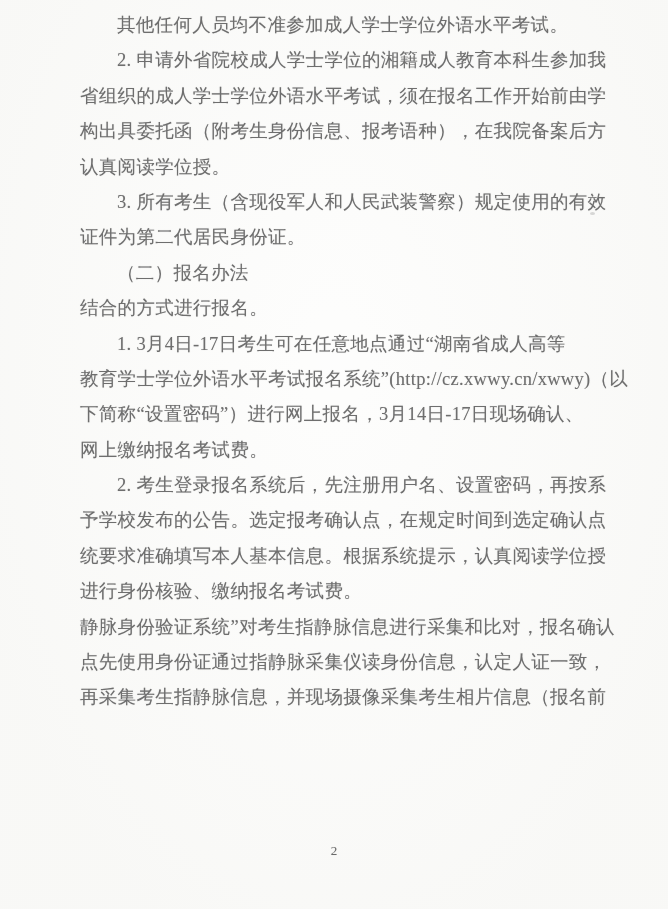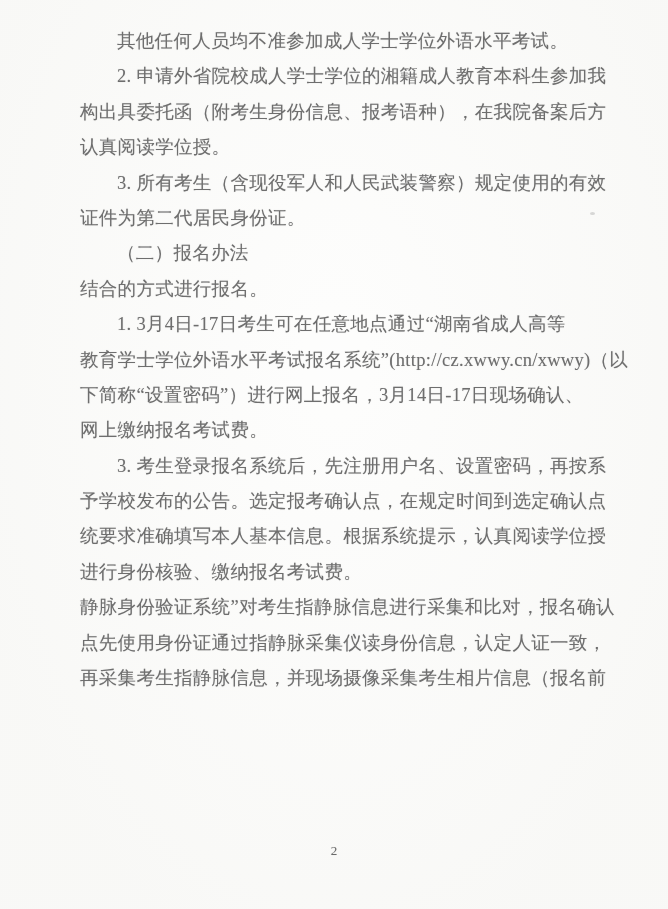--- a/index.html
+++ b/index.html
@@ -23,21 +23,21 @@
     width: 668px;
     height: 909px;
     background:
       radial-gradient(ellipse at 50% 40%, rgba(255,255,255,0.6) 0%, rgba(240,240,238,0.25) 80%),
       var(--paper);
     overflow: hidden;
   }
   .text-block {
     position: absolute;
     left: 80px;
-    top: 24px;
+    top: 8px;
     width: 515px;
   }
   .line {
     font-size: 18.5px;
     line-height: 35.4px;
     height: 35.4px;
     color: var(--ink);
     white-space: nowrap;
     letter-spacing: 0.3px;
     text-shadow: 0 0 1px rgba(120,120,120,0.35);
@@ -66,31 +66,32 @@
     border-radius: 50%;
   }
 </style>
 </head>
 <body>
 
 <div class="page">
   <div class="text-block">
       <div class="line indent">其他任何人员均不准参加成人学士学位外语水平考试。</div>
       <div class="line indent">2. 申请外省院校成人学士学位的湘籍成人教育本科生参加我</div>
+      <div class="line">省组织的成人学士学位外语水平考试，须在报名工作开始前由学</div>
       <div class="line">构出具委托函（附考生身份信息、报考语种），在我院备案后方</div>
       <div class="line">认真阅读学位授。</div>
       <div class="line indent">3. 所有考生（含现役军人和人民武装警察）规定使用的有效</div>
       <div class="line">证件为第二代居民身份证。</div>
       <div class="line indent">（二）报名办法</div>
       <div class="line">结合的方式进行报名。</div>
       <div class="line indent">1. 3月4日-17日考生可在任意地点通过“湖南省成人高等</div>
       <div class="line">教育学士学位外语水平考试报名系统”(http://cz.xwwy.cn/xwwy)（以</div>
       <div class="line">下简称“设置密码”）进行网上报名，3月14日-17日现场确认、</div>
       <div class="line">网上缴纳报名考试费。</div>
-      <div class="line indent">3. 考生登录报名系统后，先注册用户名、设置密码，再按系</div>
+      <div class="line indent">2. 考生登录报名系统后，先注册用户名、设置密码，再按系</div>
       <div class="line">予学校发布的公告。选定报考确认点，在规定时间到选定确认点</div>
       <div class="line">统要求准确填写本人基本信息。根据系统提示，认真阅读学位授</div>
       <div class="line">进行身份核验、缴纳报名考试费。</div>
       <div class="line">静脉身份验证系统”对考生指静脉信息进行采集和比对，报名确认</div>
       <div class="line">点先使用身份证通过指静脉采集仪读身份信息，认定人证一致，</div>
       <div class="line">再采集考生指静脉信息，并现场摄像采集考生相片信息（报名前</div>
     </div>
   <div class="scan-speck"></div>
   <div class="page-number">2</div>
 </div>

